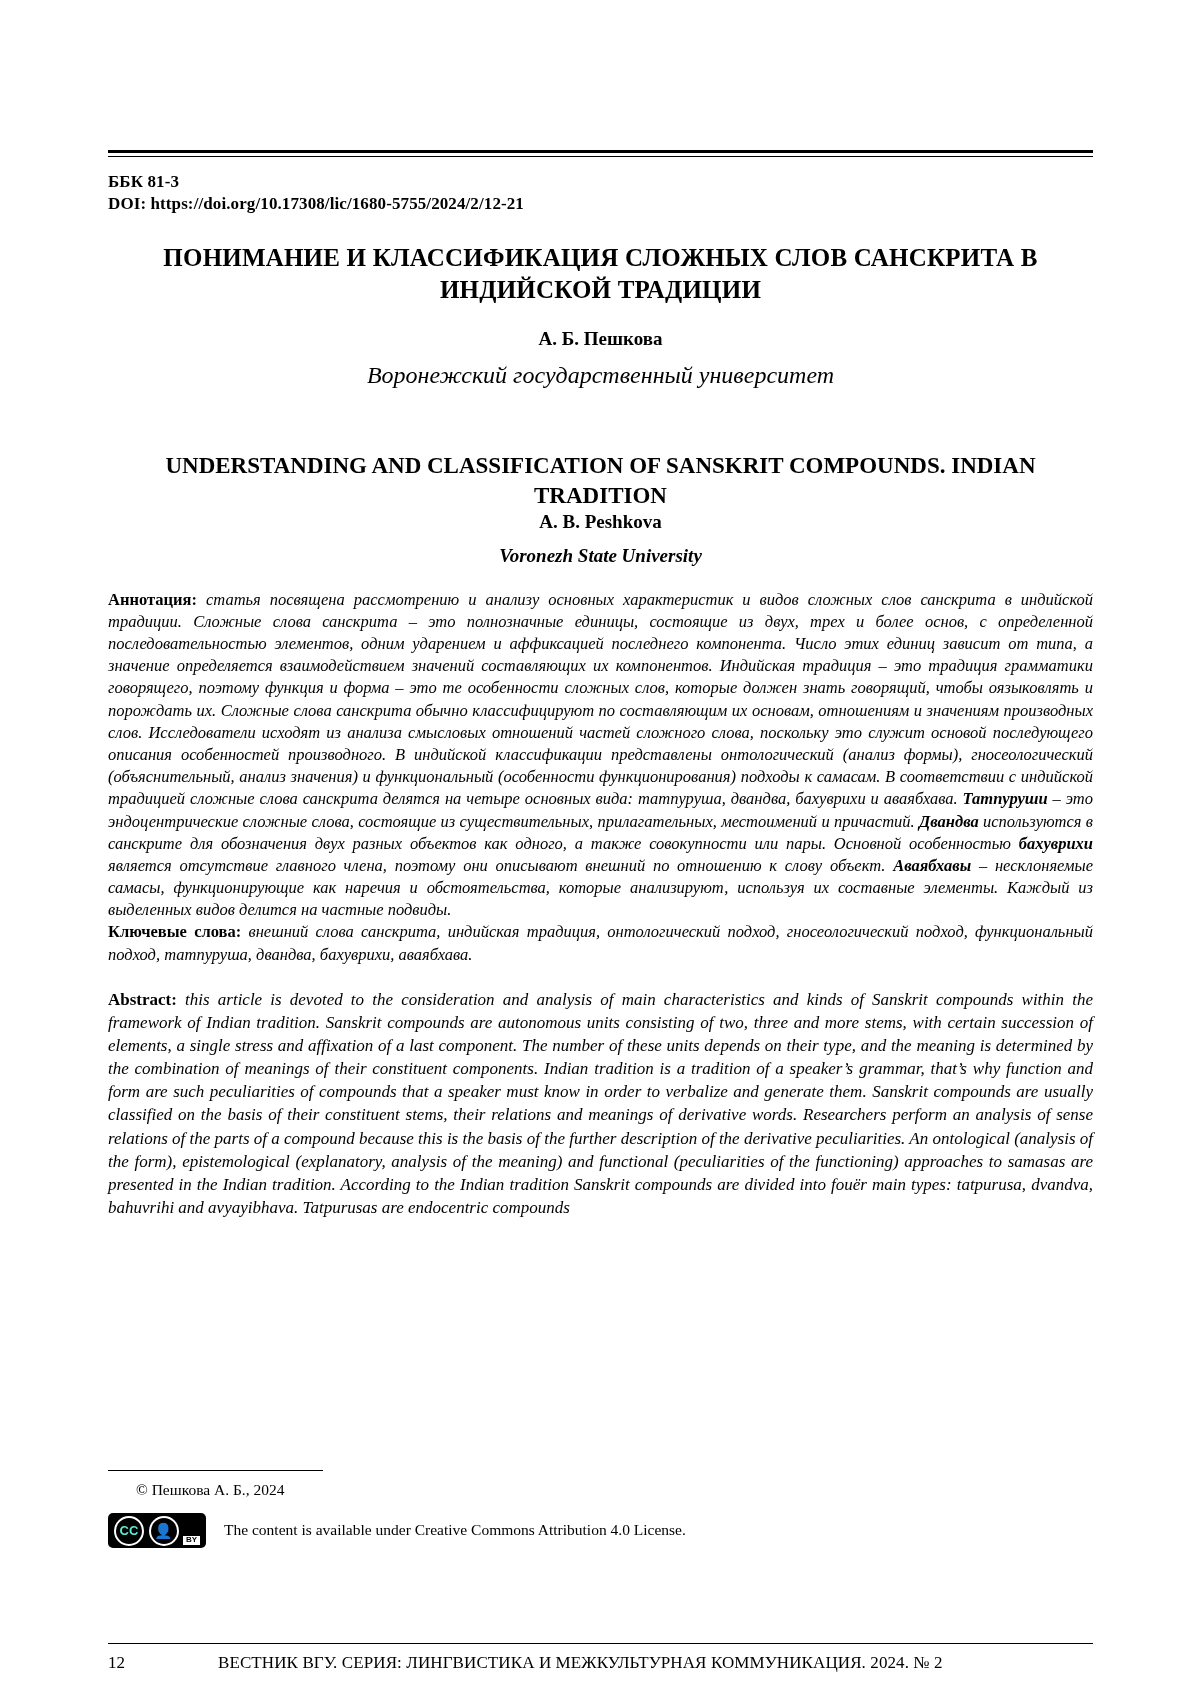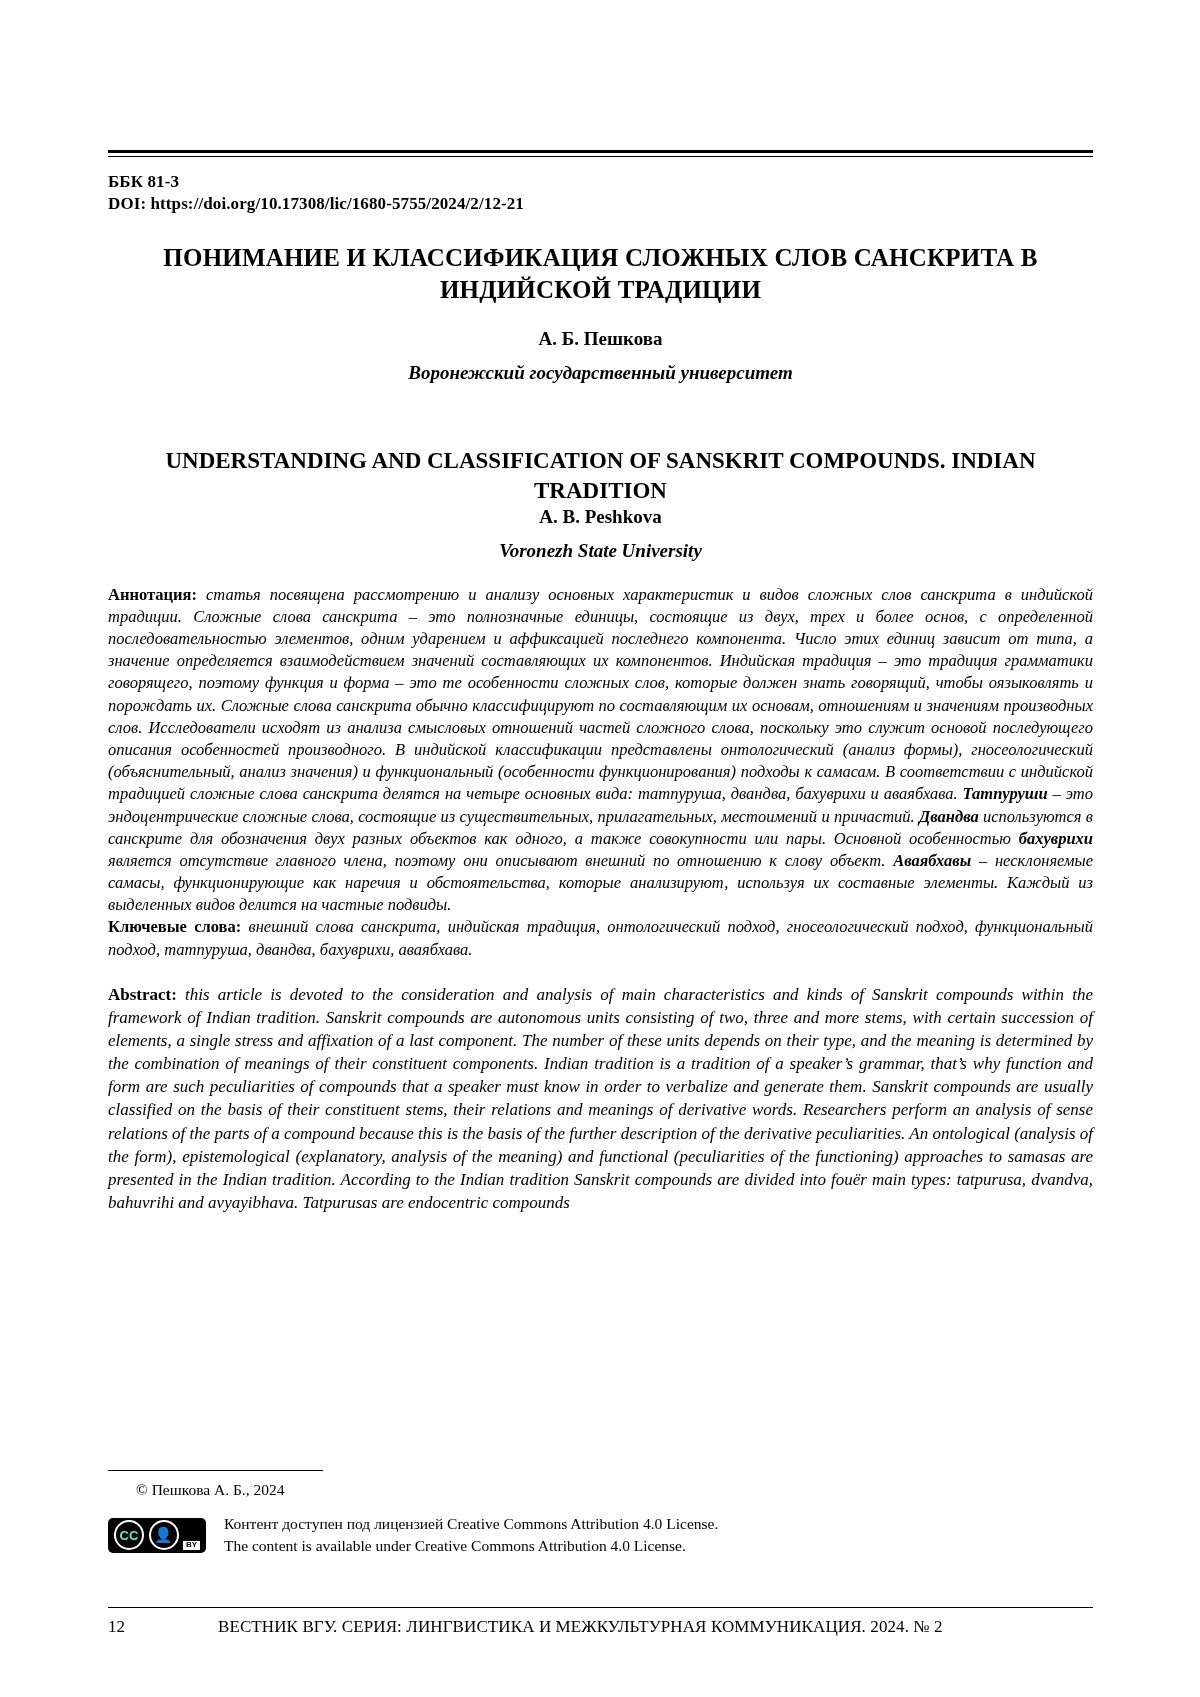--- a/index.html
+++ b/index.html
@@ -54,22 +54,22 @@
   }
   .author-ru {
     margin-top: 22px;
     text-align: center;
     font-size: 19px;
     font-weight: bold;
   }
   .affil-ru {
     margin-top: 12px;
     text-align: center;
-    font-size: 19px;
-    font-weight: bold;
+    font-size: 24px;
+    font-weight: normal;
     font-style: italic;
   }
   .title-en {
     margin-top: 62px;
     text-align: center;
     font-size: 23px;
     font-weight: bold;
     line-height: 1.3;
   }
   .author-en {
@@ -193,21 +193,21 @@
     line-height: 1.1;
   }
   .license-text {
     font-size: 15.5px;
     line-height: 1.45;
   }
 
   .page-footer {
     position: absolute;
     left: 108px;
-    top: 1607px;
+    top: 1643px;
     width: 985px;
     border-top: 1.5px solid #000;
     padding-top: 9px;
     display: flex;
     align-items: baseline;
   }
   .page-num {
     font-size: 17px;
     width: 110px;
   }
@@ -257,21 +257,20 @@
   <div class="footer-area">
     <div class="foot-rule"></div>
     <div class="copyright">© Пешкова А. Б., 2024</div>
     <div class="license-row">
       <div class="cc-badge">
         <div class="cc-circle">CC</div>
         <div class="cc-circle2">👤</div>
         <div class="cc-by">BY</div>
       </div>
       <div class="license-text">
-        <div>Контент доступен под лицензией Creative Commons Attribution 4.0 License.</div>
         <div>The content is available under Creative Commons Attribution 4.0 License.</div>
       </div>
     </div>
   </div>
 
   <div class="page-footer">
     <div class="page-num">12</div>
     <div class="journal-line">ВЕСТНИК ВГУ. СЕРИЯ: ЛИНГВИСТИКА И МЕЖКУЛЬТУРНАЯ КОММУНИКАЦИЯ. 2024. № 2</div>
   </div>
 

